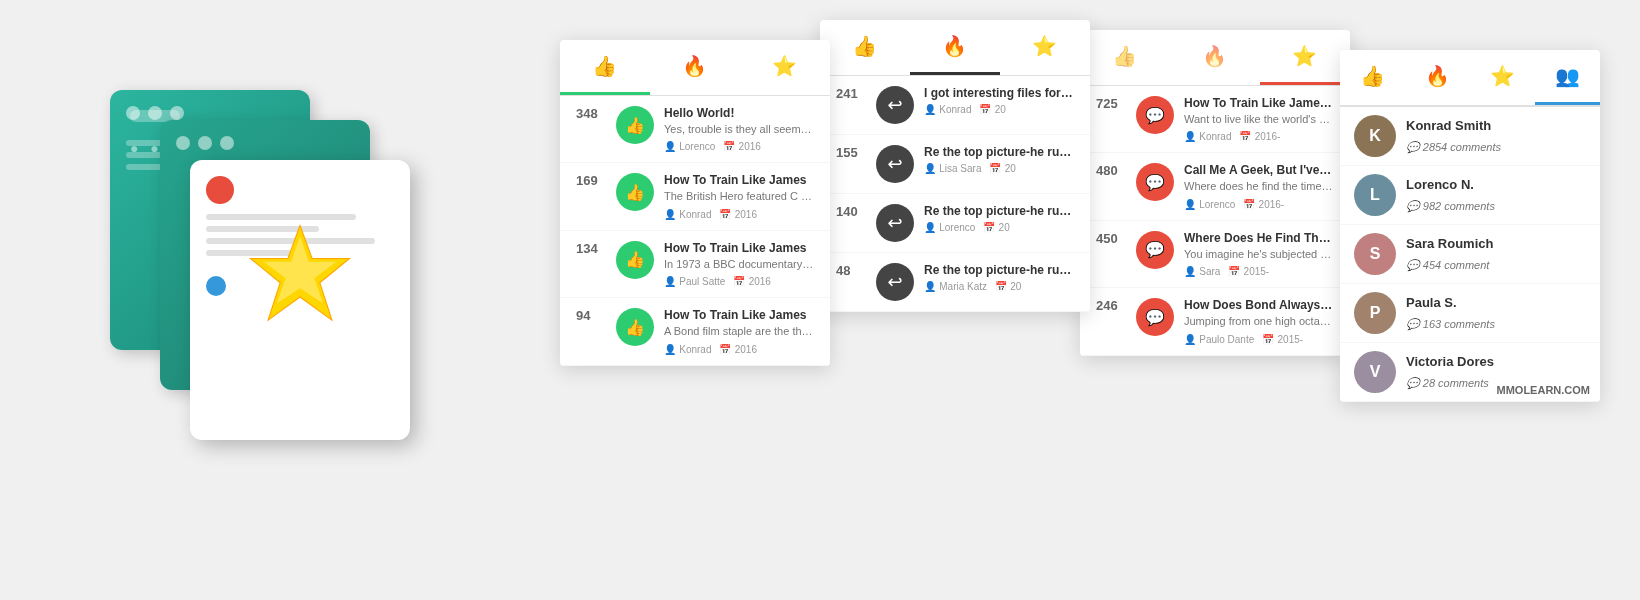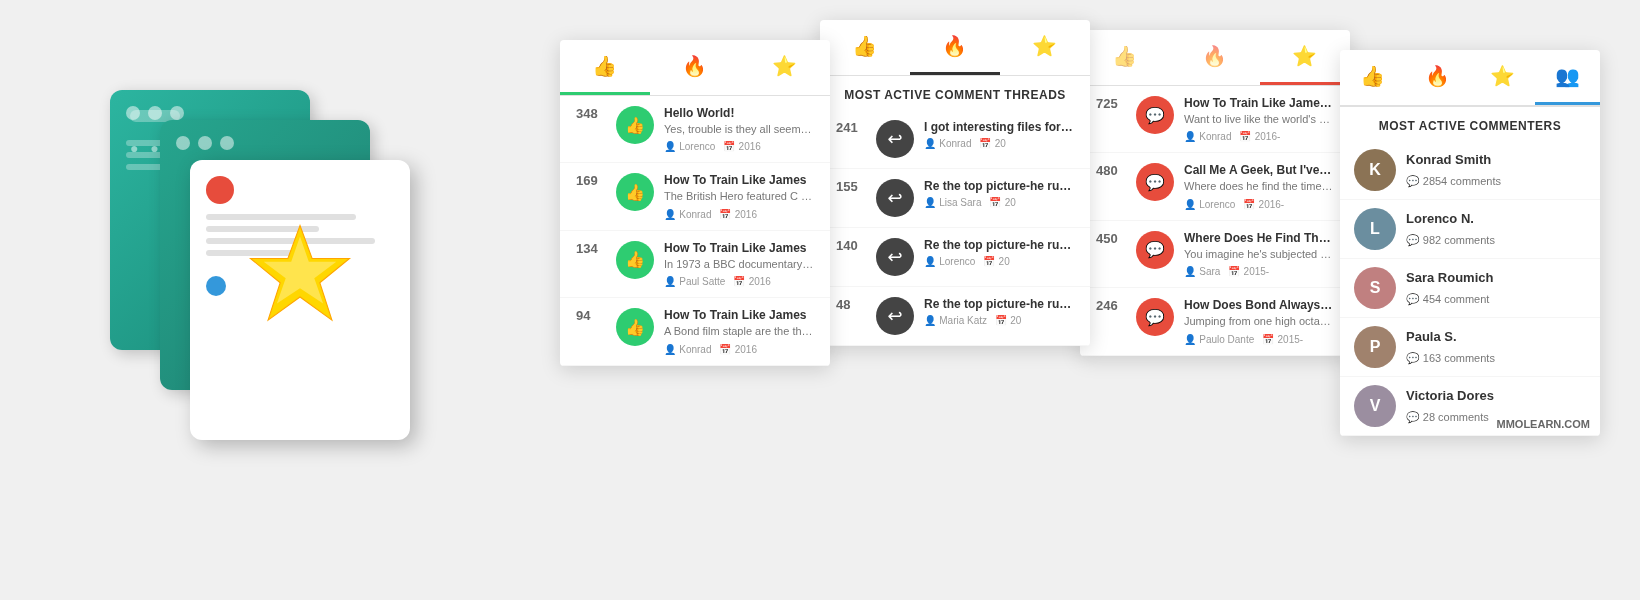--- a/index.html
+++ b/index.html
@@ -262,20 +262,21 @@
     .commenter-name {
       font-weight: bold;
       font-size: 13px;
       color: #333;
     }
 
     .commenter-count {
       font-size: 11px;
       color: #777;
       margin-top: 8px;
+      font-style: italic;
     }
 
     .commenter-count::before {
       content: '💬 ';
     }
 
     .watermark {
       position: absolute;
       bottom: 6px;
       right: 10px;
@@ -400,21 +401,20 @@
       </div>
     </div>
   </div>
 
   <div class="panel panel-2">
     <div class="panel-tabs">
       <div class="panel-tab">👍</div>
       <div class="panel-tab active">🔥</div>
       <div class="panel-tab">⭐</div>
     </div>
-    <div class="panel-header">MOST ACTIVE COMMENT THREADS</div>
 
     <div class="panel-item">
       <div class="item-vote">241</div>
       <div class="item-icon icon-dark" style="font-size:18px;">↩</div>
       <div class="item-content">
         <div class="item-title">I got interesting files for y a look at these...</div>
         <div class="item-meta">
           <span>👤 <span>Konrad</span></span>
           <span>📅 <span>20</span></span>
         </div>
@@ -518,21 +518,20 @@
     </div>
   </div>
 
   <div class="panel panel-4">
     <div class="panel-tabs">
       <div class="panel-tab" style="color:#3498db;">👍</div>
       <div class="panel-tab" style="color:#3498db;">🔥</div>
       <div class="panel-tab" style="color:#3498db;">⭐</div>
       <div class="panel-tab active" style="color:#3498db;border-bottom-color:#3498db;">👥</div>
     </div>
-    <div class="panel-header">MOST ACTIVE COMMENTERS</div>
 
     <div class="commenter-item">
       <div class="avatar">
         <div class="avatar-placeholder" style="background:#8B7355;">K</div>
       </div>
       <div>
         <div class="commenter-name">Konrad Smith</div>
         <div class="commenter-count">2854 comments</div>
       </div>
     </div>

